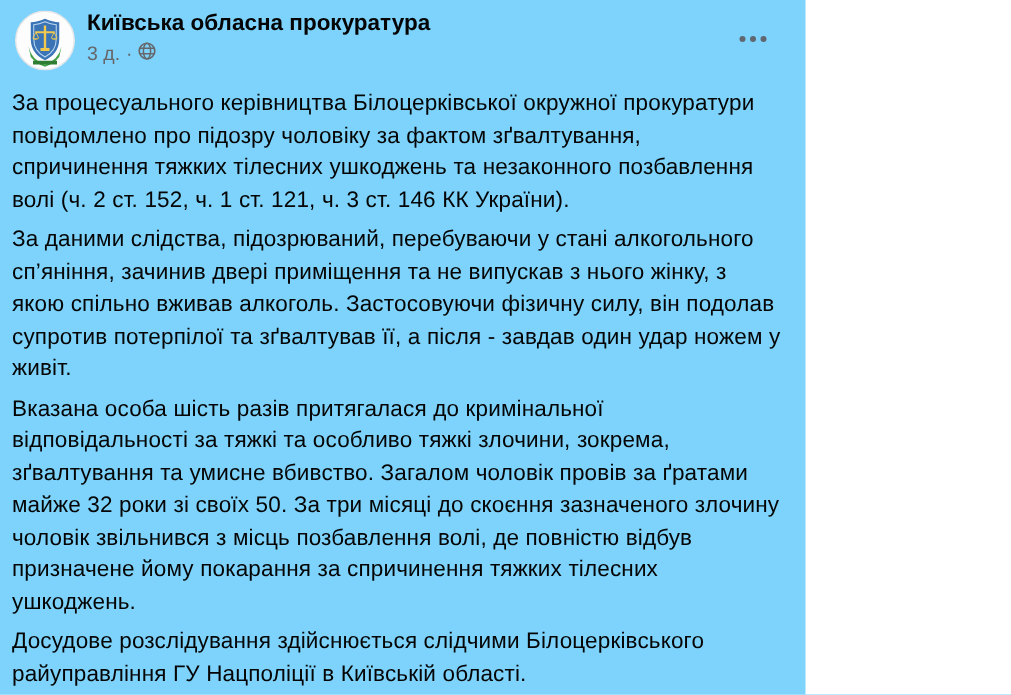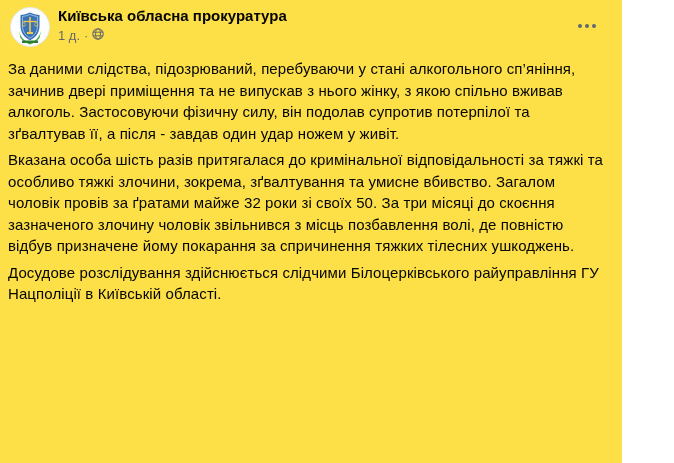--- a/index.html
+++ b/index.html
@@ -3,21 +3,21 @@
 <meta charset="utf-8">
 <style>
   * { box-sizing: border-box; margin: 0; padding: 0; }
   html, body { width: 674px; height: 463px; }
   body {
     background: #ffffff;
     font-family: "Liberation Sans", "DejaVu Sans", sans-serif;
     color: #050505;
     overflow: hidden;
   }
-  .post-card { position: relative; width: 622px; height: 463px; background: #fde047; }
+  .post-card { position: relative; width: 537px; height: 463px; background: #7dd3fc; }
 
   
   .header { position: relative; height: 48px; }
   .avatar {
     position: absolute; left: 10px; top: 7px;
     width: 40px; height: 40px; border-radius: 50%;
     cursor: pointer; display: block;
   }
   .page-name {
     position: absolute; left: 58px; top: 6px;
@@ -69,36 +69,37 @@
         <path d="M13.5 14.5 L26.5 14.5" stroke="#f2c94c" stroke-width="1.3"></path>
         <path d="M11.5 18.5 Q13.7 20.5 16 18.5 Z" fill="#f2c94c"></path>
         <path d="M24 18.5 Q26.2 20.5 28.5 18.5 Z" fill="#f2c94c"></path>
         <path d="M13.8 14.7 L12 18.4 M14 14.7 L15.8 18.4 M26 14.7 L24.2 18.4 M26.2 14.7 L28 18.4" stroke="#f2c94c" stroke-width="0.6"></path>
         <rect x="17" y="25" width="6" height="2" fill="#f2c94c"></rect>
         <path d="M12 33.5 L28 33.5 L28 36 L12 36 Z" fill="#2e7d32"></path>
       </svg>
     </span>
     <div class="page-name">Київська обласна прокуратура</div>
     <div class="meta">
-      <span>1 д.</span>
+      <span>3 д.</span>
       <span class="sep">·</span>
       <span class="globe-icon">
         <svg width="12" height="12" viewBox="0 0 12 12">
           <circle cx="6" cy="6" r="5.2" fill="none" stroke="#65676b" stroke-width="1.1"></circle>
           <ellipse cx="6" cy="6" rx="2.4" ry="5.2" fill="none" stroke="#65676b" stroke-width="1"></ellipse>
           <path d="M1 4.2 L11 4.2 M1 7.8 L11 7.8" stroke="#65676b" stroke-width="1"></path>
         </svg>
       </span>
     </div>
     <button class="menu-btn" aria-label="menu">
       <i></i>
         <i></i>
         <i></i>
     </button>
   </div>
 
   <div class="post-body">
+    <p>За процесуального керівництва Білоцерківської окружної прокуратури повідомлено про підозру чоловіку за фактом зґвалтування, спричинення тяжких тілесних ушкоджень та незаконного позбавлення волі (ч. 2 ст. 152, ч. 1 ст. 121, ч. 3 ст. 146 КК України).</p>
     <p>За даними слідства, підозрюваний, перебуваючи у стані алкогольного сп’яніння, зачинив двері приміщення та не випускав з нього жінку, з якою спільно вживав алкоголь. Застосовуючи фізичну силу, він подолав супротив потерпілої та зґвалтував її, а після - завдав один удар ножем у живіт.</p>
     <p>Вказана особа шість разів притягалася до кримінальної відповідальності за тяжкі та особливо тяжкі злочини, зокрема, зґвалтування та умисне вбивство. Загалом чоловік провів за ґратами майже 32 роки зі своїх 50. За три місяці до скоєння зазначеного злочину чоловік звільнився з місць позбавлення волі, де повністю відбув призначене йому покарання за спричинення тяжких тілесних ушкоджень.</p>
     <p>Досудове розслідування здійснюється слідчими Білоцерківського райуправління ГУ Нацполіції в Київській області.</p>
   </div>
 
 </div>
 
 </body></html>

